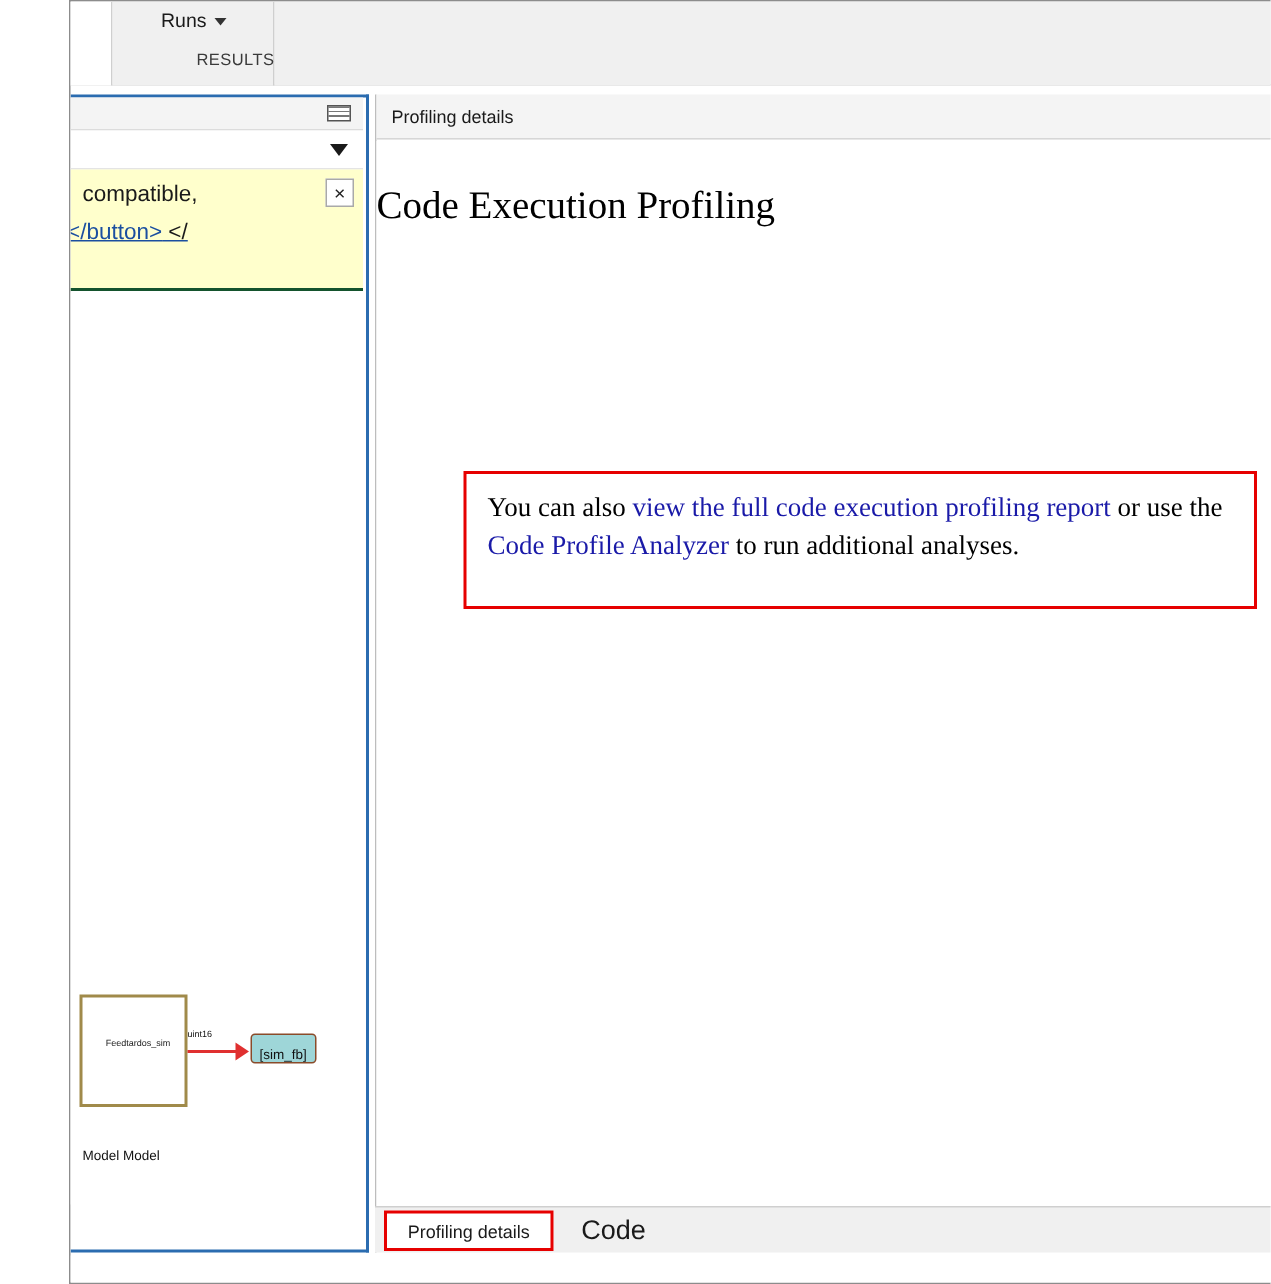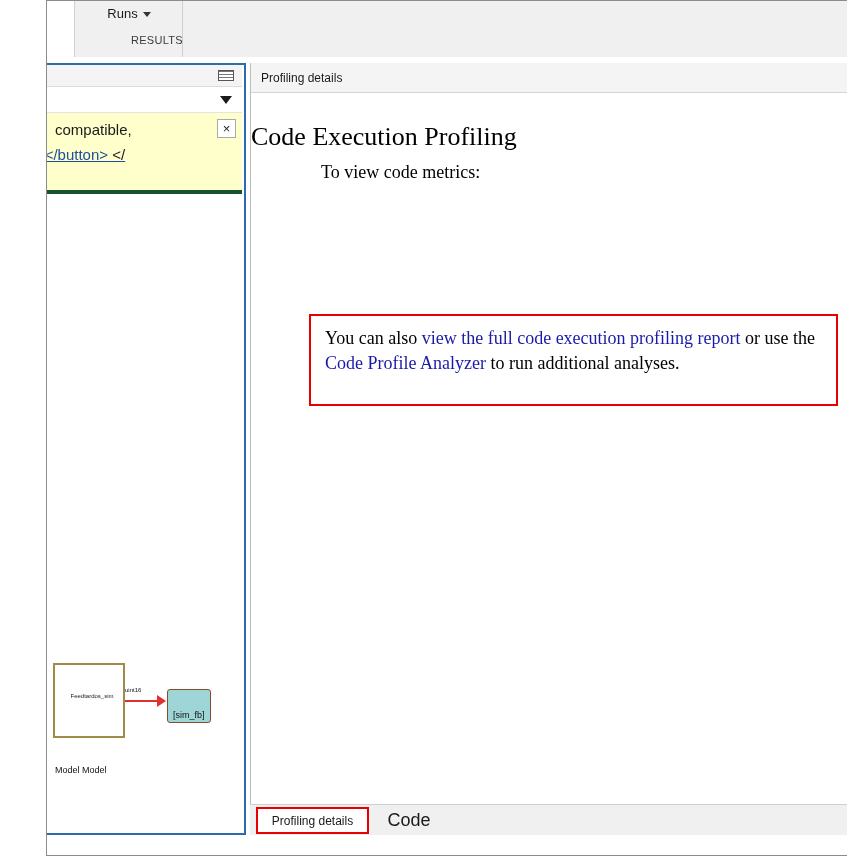--- a/index.html
+++ b/index.html
@@ -112,21 +112,21 @@
     border-left: 6px solid transparent;
     border-right: 6px solid transparent;
     border-top: 8px solid #1a1a1a;
   }
 
   .warning-box {
     position: absolute;
     left: 0; top: 48px;
     width: 195px; height: 81px;
     background: #ffffcc;
-    border-bottom: 4px solid #14532d;
+    border-bottom: 2px solid #14532d;
     overflow: hidden;
   }
   .warning-text-1 {
     position: absolute;
     left: 8px; top: 8px;
     font-size: 15px;
     color: #1a1a1a;
     white-space: nowrap;
   }
   .warning-text-2 {
@@ -200,21 +200,21 @@
   .signal-type {
     position: absolute;
     left: 78px; top: 492px;
     font-size: 6px;
     color: #111;
   }
   .goto-tag {
     position: absolute;
     left: 120px; top: 494px;
     height: 20px;
-    padding: 16px 5px;
+    padding: 4px 5px;
     background: #9ed6d8;
     border: 1px solid #8a4b2a;
     border-radius: 3px;
     font-size: 9px;
     line-height: 19px;
     color: #111;
   }
 
   
   .details-pane {
@@ -396,21 +396,20 @@
   </div>
 
   <div class="details-pane">
     <div class="details-header">
       <div class="details-header-title">Profiling details</div>
       <div class="details-header-menu"></div>
     </div>
 
     <div class="doc-body">
       <div class="doc-title">Code Execution Profiling</div>
-      <div class="doc-intro">To view code metrics:</div>
 
       <div class="highlight-box">
         <div class="highlight-para">
           <span>You can also </span><a class="doc-link">view the full code execution profiling report</a><span> or use the </span><a class="doc-link">Code Profile Analyzer</a><span> to run additional analyses.</span>
         </div>
       </div>
     </div>
   </div>
 
   <div class="tabbar">

